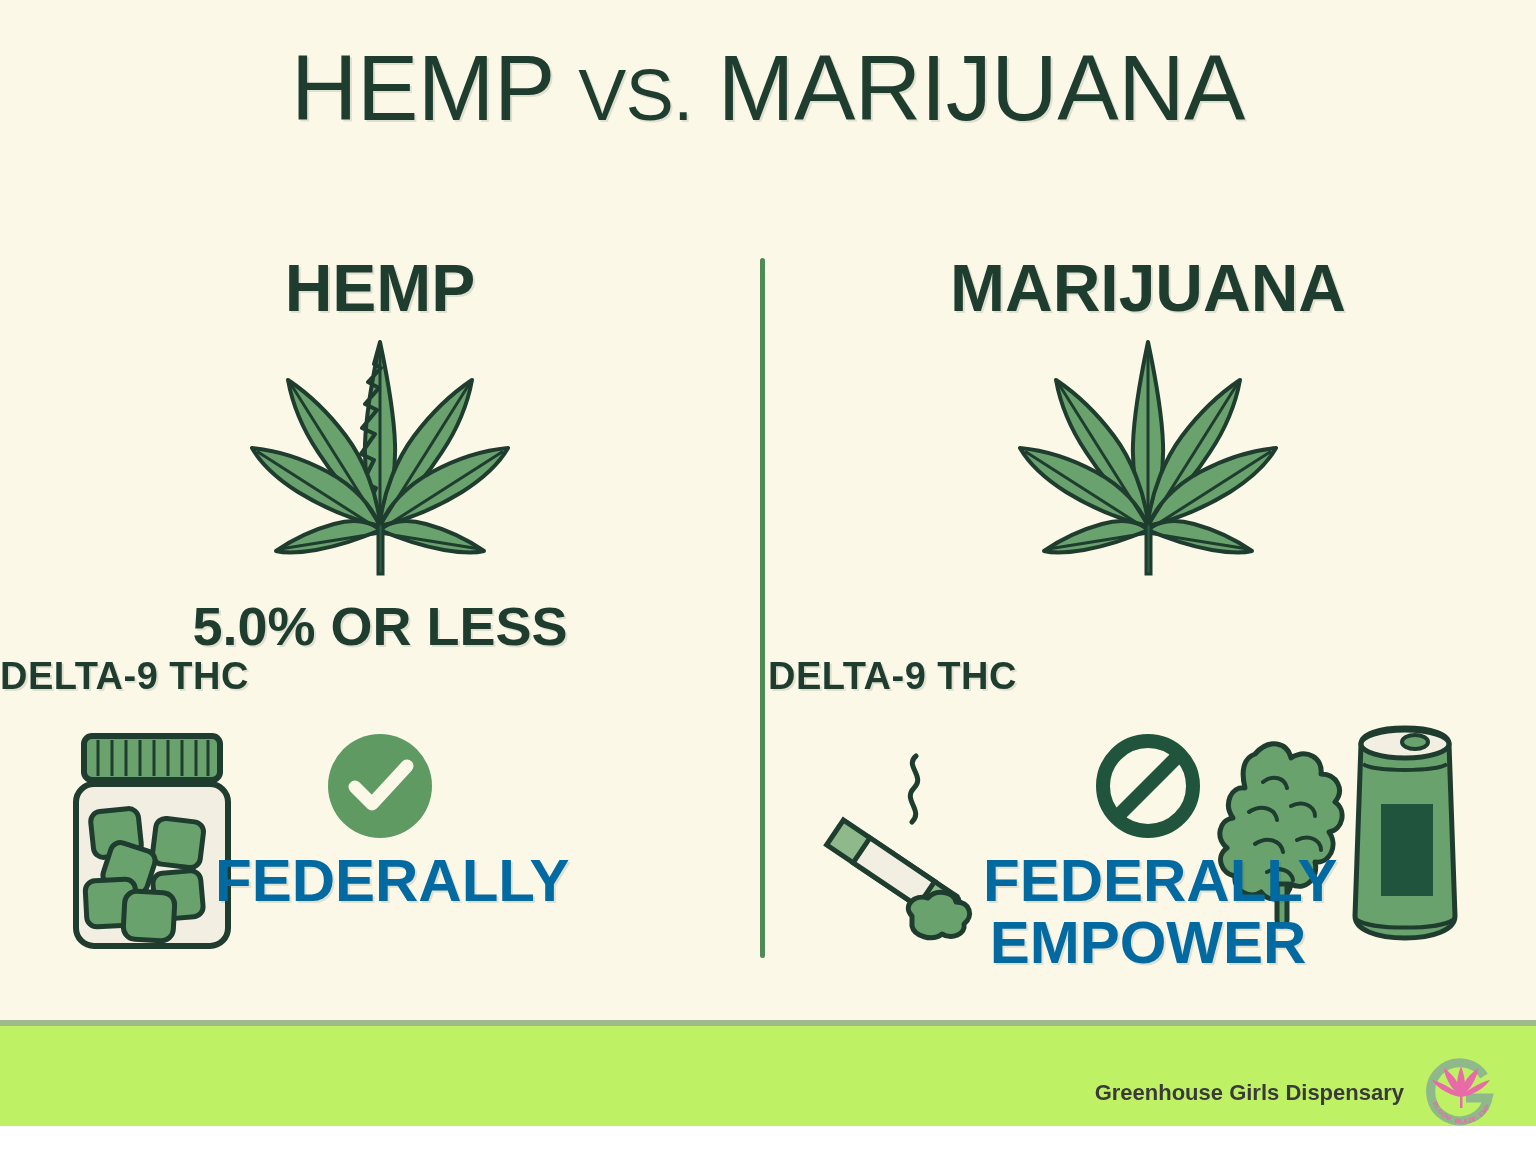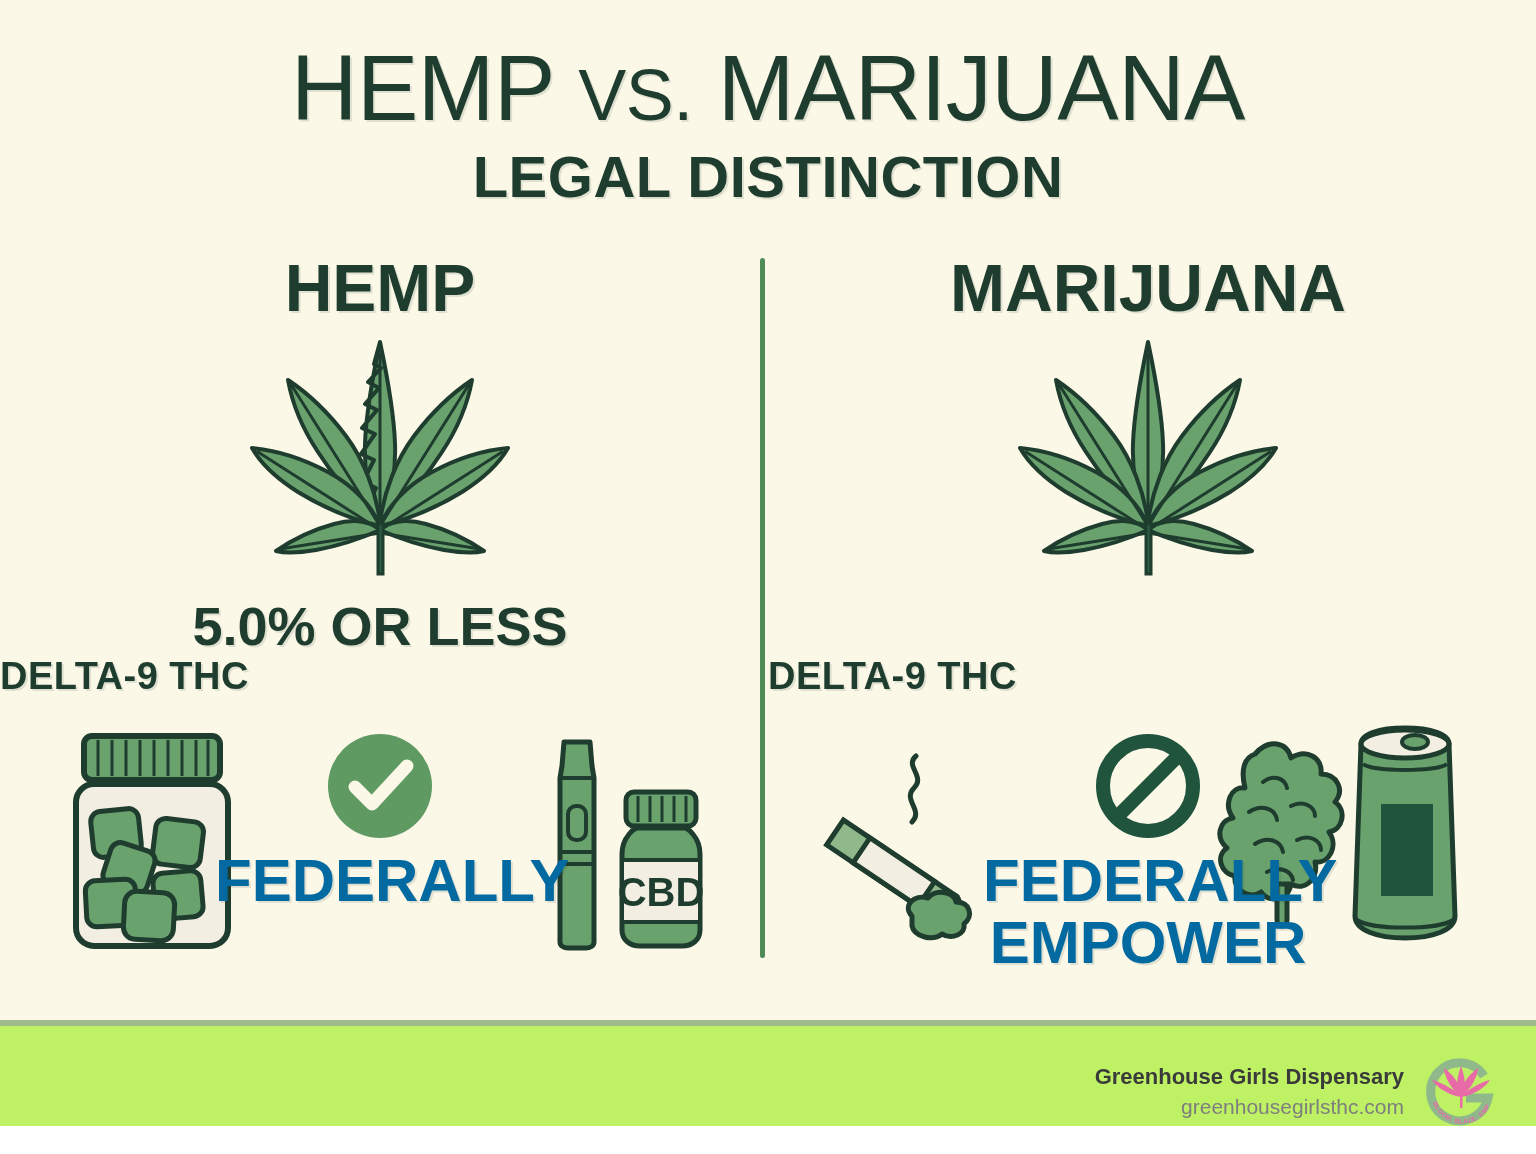--- a/index.html
+++ b/index.html
@@ -195,21 +195,20 @@
 <body>
 
 <div id="infographic">
   <div class="canvas"></div>
 
   <div class="title-main">
     <span>HEMP</span>
     <span class="vs">VS.</span>
     <span>MARIJUANA</span>
   </div>
-  <div class="title-sub">LEGAL DISTINCTION</div>
 
   <div class="divider"></div>
 
   <div class="column col-left">
 
     <div class="col-head">HEMP</div>
 
     <div class="leaf-wrap">
       <svg viewBox="0 0 260 250" width="260" height="250" aria-hidden="true">
         <g fill="#6AA26E" stroke="#1E3D2F" stroke-width="4" stroke-linejoin="round">
@@ -276,46 +275,20 @@
         <svg viewBox="0 0 112 112" width="112" height="112" aria-hidden="true">
           <circle cx="56" cy="56" r="52" fill="#5F9A63"></circle>
           <path d="M31 57 L48 74 L83 36" fill="none" stroke="#FCF8E8" stroke-width="13" stroke-linecap="round" stroke-linejoin="round"></path>
         </svg>
       </div>
       <div class="status-label">
         <div>FEDERALLY</div>
       </div>
     </div>
 
-    <div class="prod prod-vapecbd">
-      <svg viewBox="0 0 185 222" width="185" height="222" aria-hidden="true">
-
-        <g>
-          <path d="M24 10 L50 10 L52 34 L54 46 L54 210 C54 214 50 216 46 216 L28 216 C24 216 20 214 20 210 L20 46 L22 34 Z" fill="#6AA26E" stroke="#1E3D2F" stroke-width="5" stroke-linejoin="round"></path>
-          <line x1="20" y1="46" x2="54" y2="46" stroke="#1E3D2F" stroke-width="4"></line>
-          <rect x="28" y="74" width="18" height="34" rx="8" fill="#6AA26E" stroke="#1E3D2F" stroke-width="4"></rect>
-          <line x1="20" y1="120" x2="54" y2="120" stroke="#1E3D2F" stroke-width="4"></line>
-          <line x1="20" y1="132" x2="54" y2="132" stroke="#1E3D2F" stroke-width="4"></line>
-        </g>
-
-        <g>
-          <rect x="86" y="60" width="70" height="34" rx="8" fill="#6AA26E" stroke="#1E3D2F" stroke-width="5"></rect>
-          <g stroke="#1E3D2F" stroke-width="3">
-            <line x1="98" y1="64" x2="98" y2="90"></line>
-              <line x1="110" y1="64" x2="110" y2="90"></line>
-            <line x1="122" y1="64" x2="122" y2="90"></line>
-              <line x1="134" y1="64" x2="134" y2="90"></line>
-            <line x1="146" y1="64" x2="146" y2="90"></line>
-          </g>
-          <path d="M82 122 C82 104 96 96 96 96 L146 96 C146 96 160 104 160 122 L160 198 C160 208 152 214 142 214 L100 214 C90 214 82 208 82 198 Z" fill="#6AA26E" stroke="#1E3D2F" stroke-width="5"></path>
-          <rect x="82" y="128" width="78" height="62" fill="#F2EFE2" stroke="#1E3D2F" stroke-width="4"></rect>
-          <text x="121" y="174" text-anchor="middle" font-family="Liberation Sans, sans-serif" font-size="40" font-weight="bold" fill="#1E3D2F">CBD</text>
-        </g>
-      </svg>
-    </div>
   </div>
 
   <div class="column col-right">
 
     <div class="col-head">MARIJUANA</div>
 
     <div class="leaf-wrap">
       <svg viewBox="0 0 260 250" width="260" height="250" aria-hidden="true">
         <g fill="#6AA26E" stroke="#1E3D2F" stroke-width="4" stroke-linejoin="round">
           <path d="M130 8 C122 46 116 78 115 110 C114 140 120 168 130 190 C140 168 146 140 145 110 C144 78 138 46 130 8 Z"></path>
@@ -397,21 +370,20 @@
         </g>
       </svg>
     </div>
   </div>
 
   <div class="footer-rule"></div>
   <div class="footer">
     <div class="footer-inner">
       <div class="footer-text">
         <div class="footer-brand">Greenhouse Girls Dispensary</div>
-        <div class="footer-url">greenhousegirlsthc.com</div>
       </div>
       <div class="footer-logo">
         <svg viewBox="0 0 78 78" width="78" height="78" aria-hidden="true">
           <defs>
             <path id="tagArc" d="M10 46 A31 31 0 0 0 68 52" fill="none"></path>
           </defs>
           <path d="M62 22 A29 29 0 1 0 66 44 L44 44" fill="none" stroke="#8FB98A" stroke-width="9" stroke-linecap="butt"></path>
           <g fill="#E86BA8">
             <path d="M39 12 C36 20 35 26 35 32 C35 36 37 40 39 43 C41 40 43 36 43 32 C43 26 42 20 39 12 Z"></path>
             <path d="M39 42 C33 38 28 32 25 25 C23 21 22 17 22 14 C26 17 32 22 35 28 C38 33 39 38 39 42 Z"></path>

